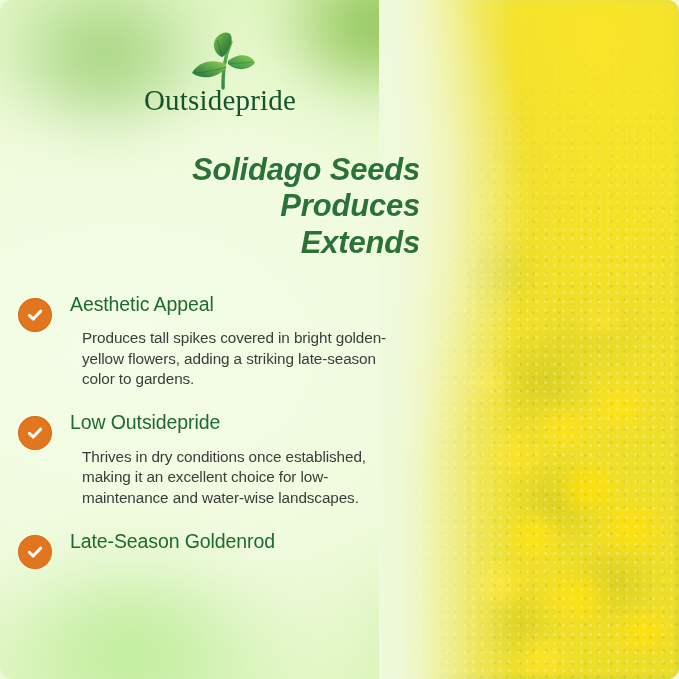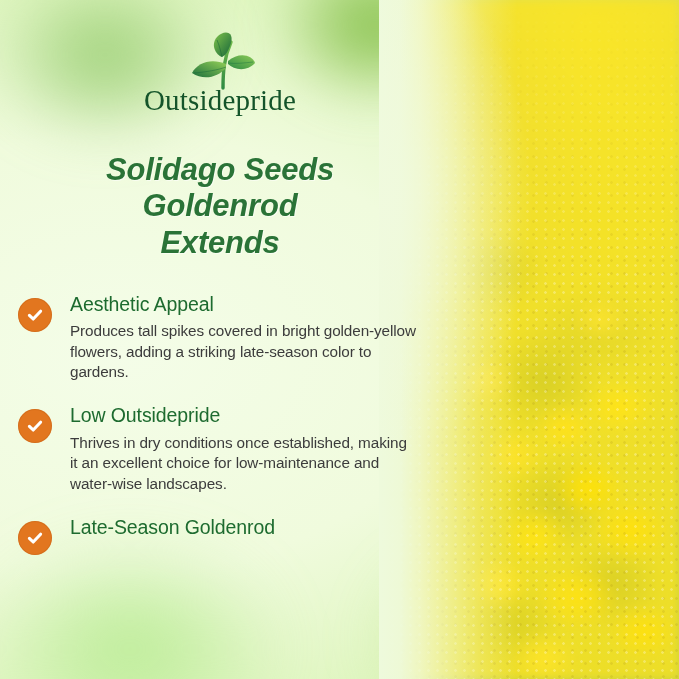--- a/index.html
+++ b/index.html
@@ -4,20 +4,21 @@
 <style>
   html,body{margin:0;padding:0;}
   body{
     width:679px;height:679px;overflow:hidden;
     font-family:"Liberation Sans", sans-serif;
     background:#eefadc;
   }
   #infographic{
     position:relative;width:679px;height:679px;overflow:hidden;
     background:#f0fbdd;
+    border-radius:12px;
   }
 
   
   .bg-base{position:absolute;inset:0;
     background:
       radial-gradient(130% 85% at 18% 52%, #f4fde8 0%, #f0fbdd 38%, #ddf5bc 68%, #cdf2a4 100%);
   }
   .bg-green-top-left{position:absolute;left:-60px;top:-70px;width:330px;height:250px;
     background:radial-gradient(closest-side, rgba(139,198,98,.85), rgba(139,198,98,0) 72%);
     filter:blur(26px);}
@@ -99,41 +100,41 @@
   .logo{position:absolute;left:0;top:28px;width:440px;text-align:center;}
   .logo-mark{position:relative;width:120px;height:62px;margin:0 auto;}
   .logo-word{
     font-family:"Liberation Serif", serif;
     font-size:29px;color:#14542a;letter-spacing:.2px;
     margin-top:-4px;line-height:1;
   }
 
   
   .title{
-    position:absolute;left:20px;top:152px;width:400px;text-align:center;
+    position:absolute;left:20px;top:152px;width:400px;text-align:right;
     font-size:31px;line-height:1.17;font-weight:bold;font-style:italic;
     color:#2a7337;letter-spacing:-.2px;
     text-shadow:1px 1px 0 rgba(255,255,255,.55);
   }
 
   
   .benefits{position:absolute;left:18px;top:293px;width:400px;}
   .benefit{position:relative;padding-left:52px;margin-bottom:22px;}
   .check{
     position:absolute;left:0;top:5px;width:34px;height:34px;border-radius:50%;
     background:#e2761f;display:flex;align-items:center;justify-content:center;
     box-shadow:0 0 0 1px rgba(190,95,20,.35) inset;
   }
   .check svg{display:block;}
   .b-title{
     font-size:19.5px;font-weight:normal;color:#1d6b2f;line-height:1.2;
     margin:0 0 5px 0;letter-spacing:-.1px;
   }
   .b-body{
-    font-size:15.3px;line-height:1.33;color:#3c3c3c;margin:0;letter-spacing:-.1px;
+    font-size:15.3px;line-height:1.33;color:#3c3c3c;margin:12px;letter-spacing:-.1px;
   }
 </style>
 </head>
 <body>
 
 <div id="infographic">
 
   <div class="bg-base"></div>
   <div class="bg-green-top-left"></div>
   <div class="bg-green-top-band"></div>
@@ -180,21 +181,21 @@
           <path d="M57 12 C60 19, 61 25, 62 29" stroke="#1a6a38" stroke-width="1" fill="none" opacity=".55"></path>
           <path d="M34 45 C46 44, 58 42, 66 39" stroke="#18693a" stroke-width="1" fill="none" opacity=".5"></path>
           <path d="M93 34 C84 35, 75 36, 68 35" stroke="#1d7340" stroke-width="1" fill="none" opacity=".45"></path>
         </svg>
       </div>
       <div class="logo-word">Outsidepride</div>
     </div>
 
     <div class="title">
       <div>Solidago Seeds</div>
-      <div>Goldenrod</div>
+      <div>Produces</div>
       <div>Extends</div>
     </div>
 
     <div class="benefits">
 
       <div class="benefit">
         <span class="check">
           <svg width="20" height="20" viewBox="0 0 20 20" aria-hidden="true">
             <path d="M4.4 10.3 L8.2 14 L15.6 6.2" stroke="#ffffff" stroke-width="3.1" fill="none" stroke-linecap="round" stroke-linejoin="round"></path>
           </svg>

